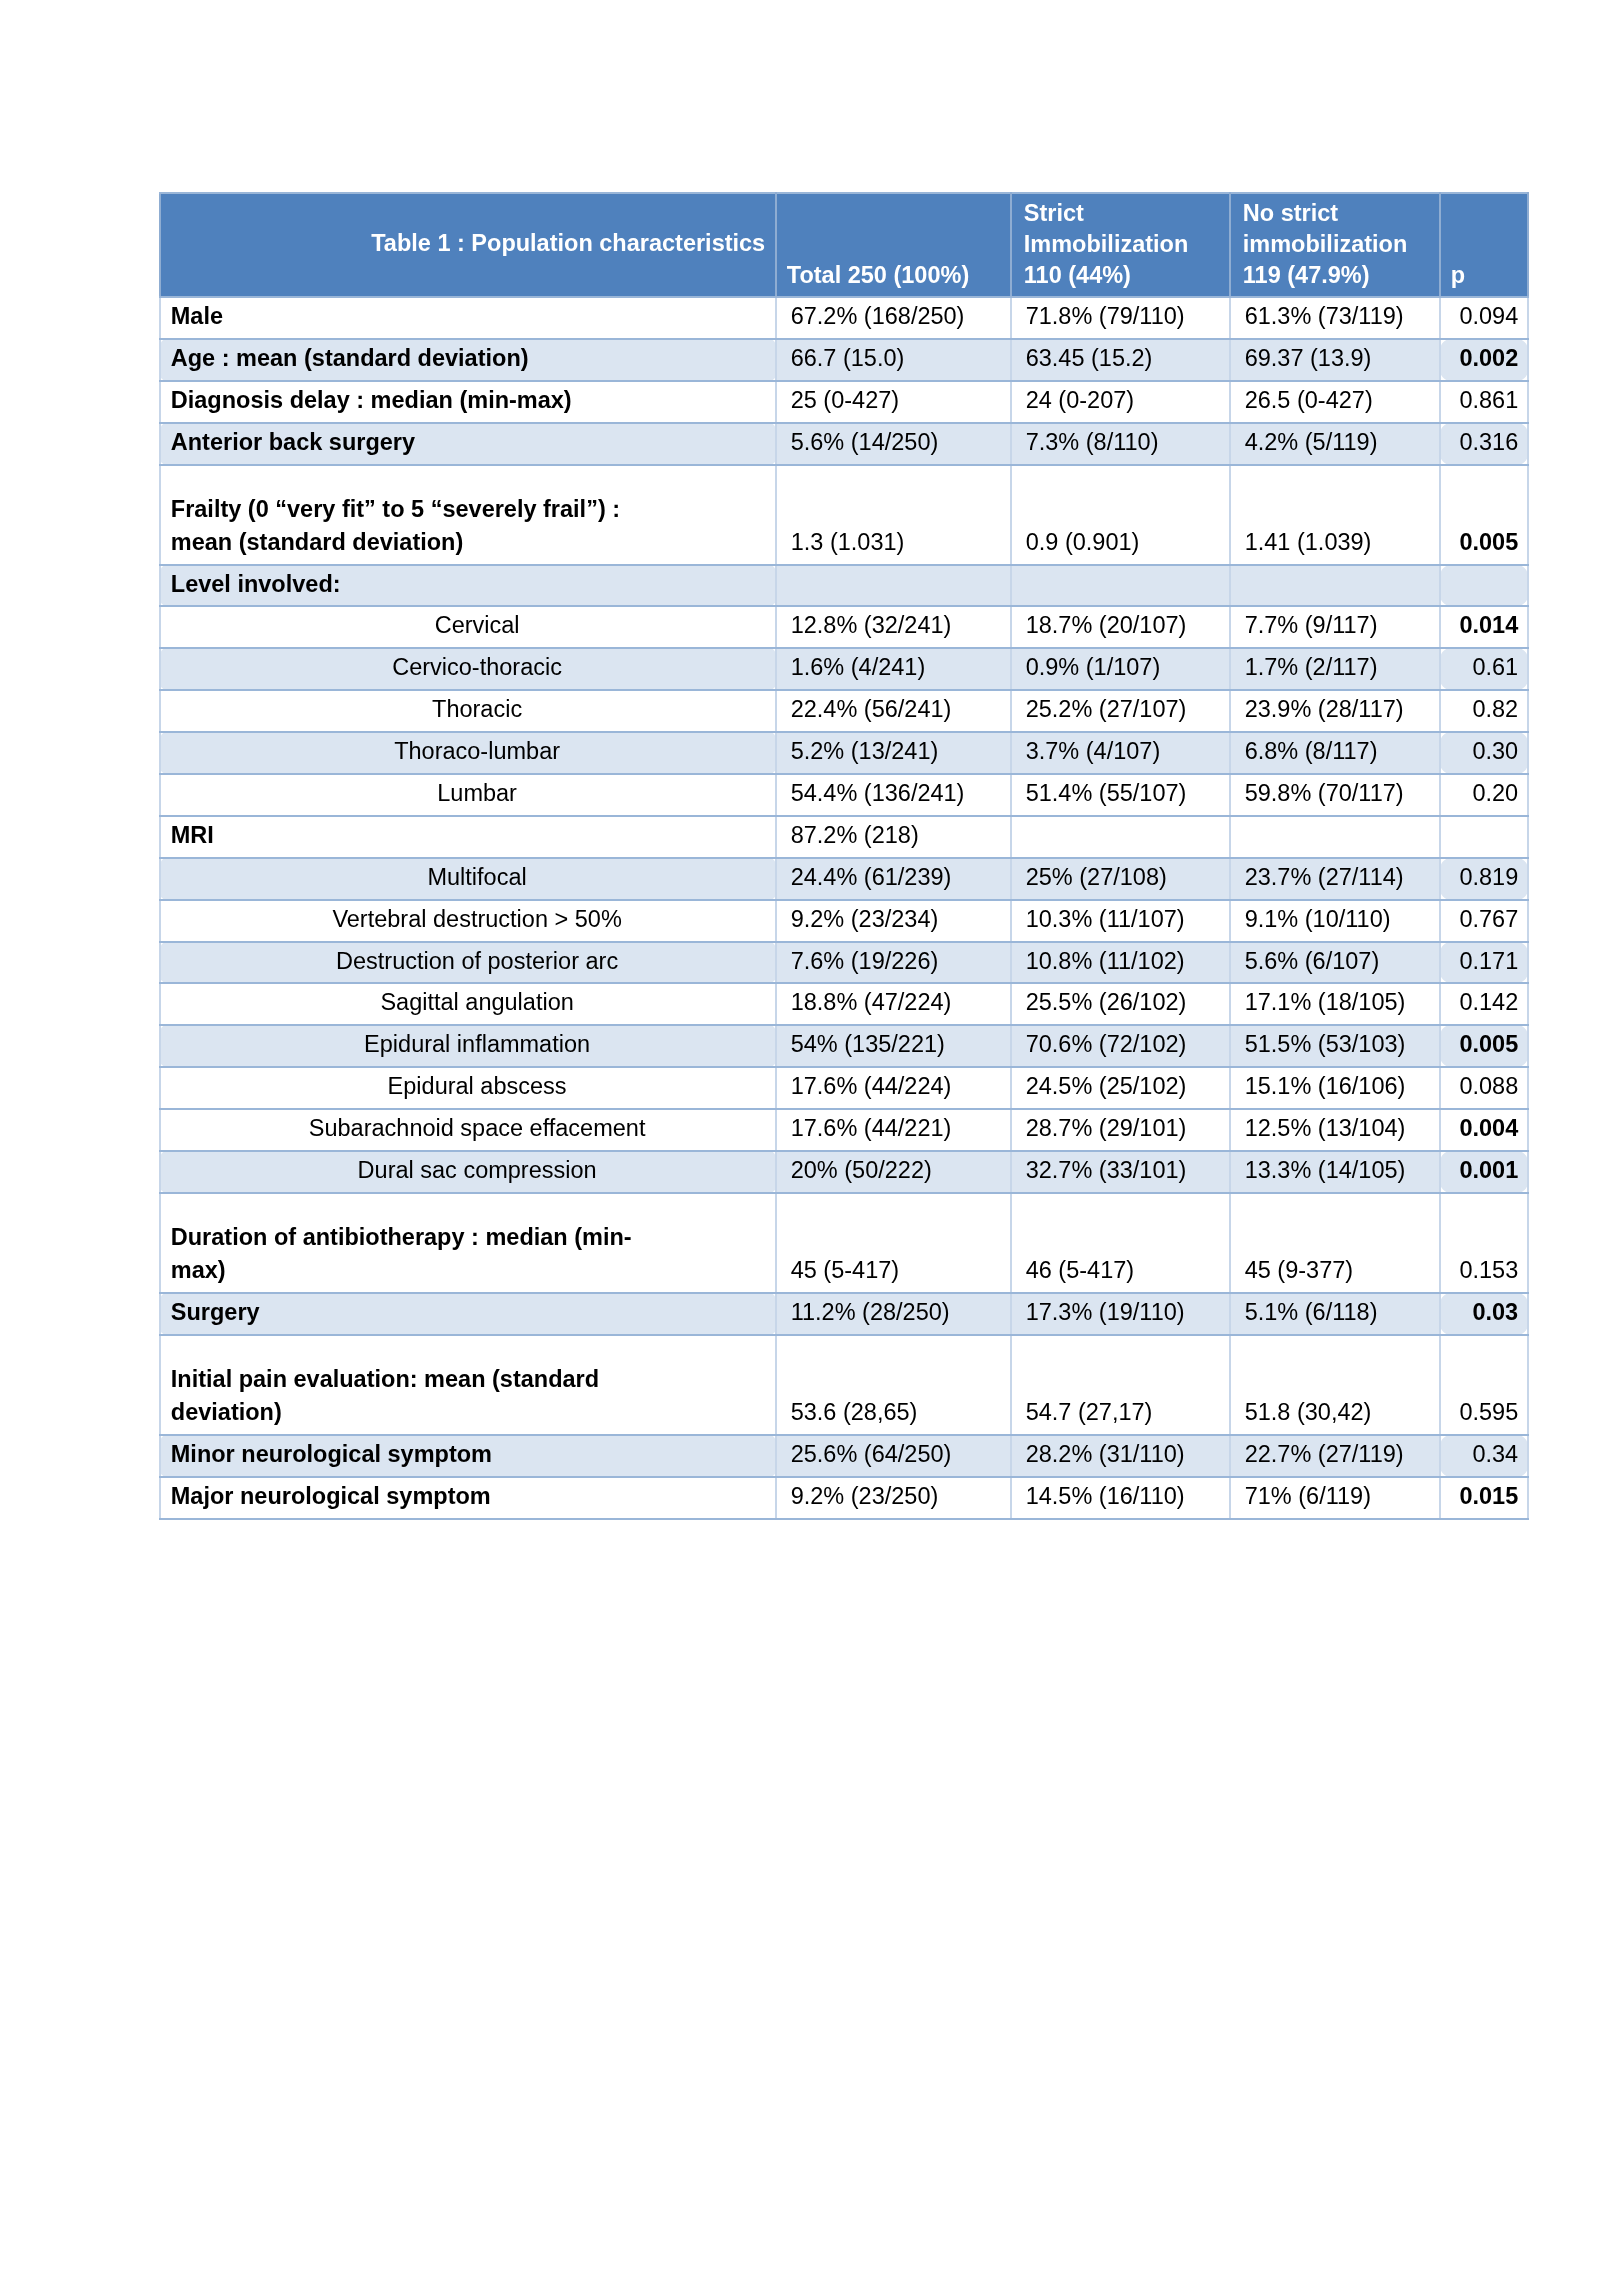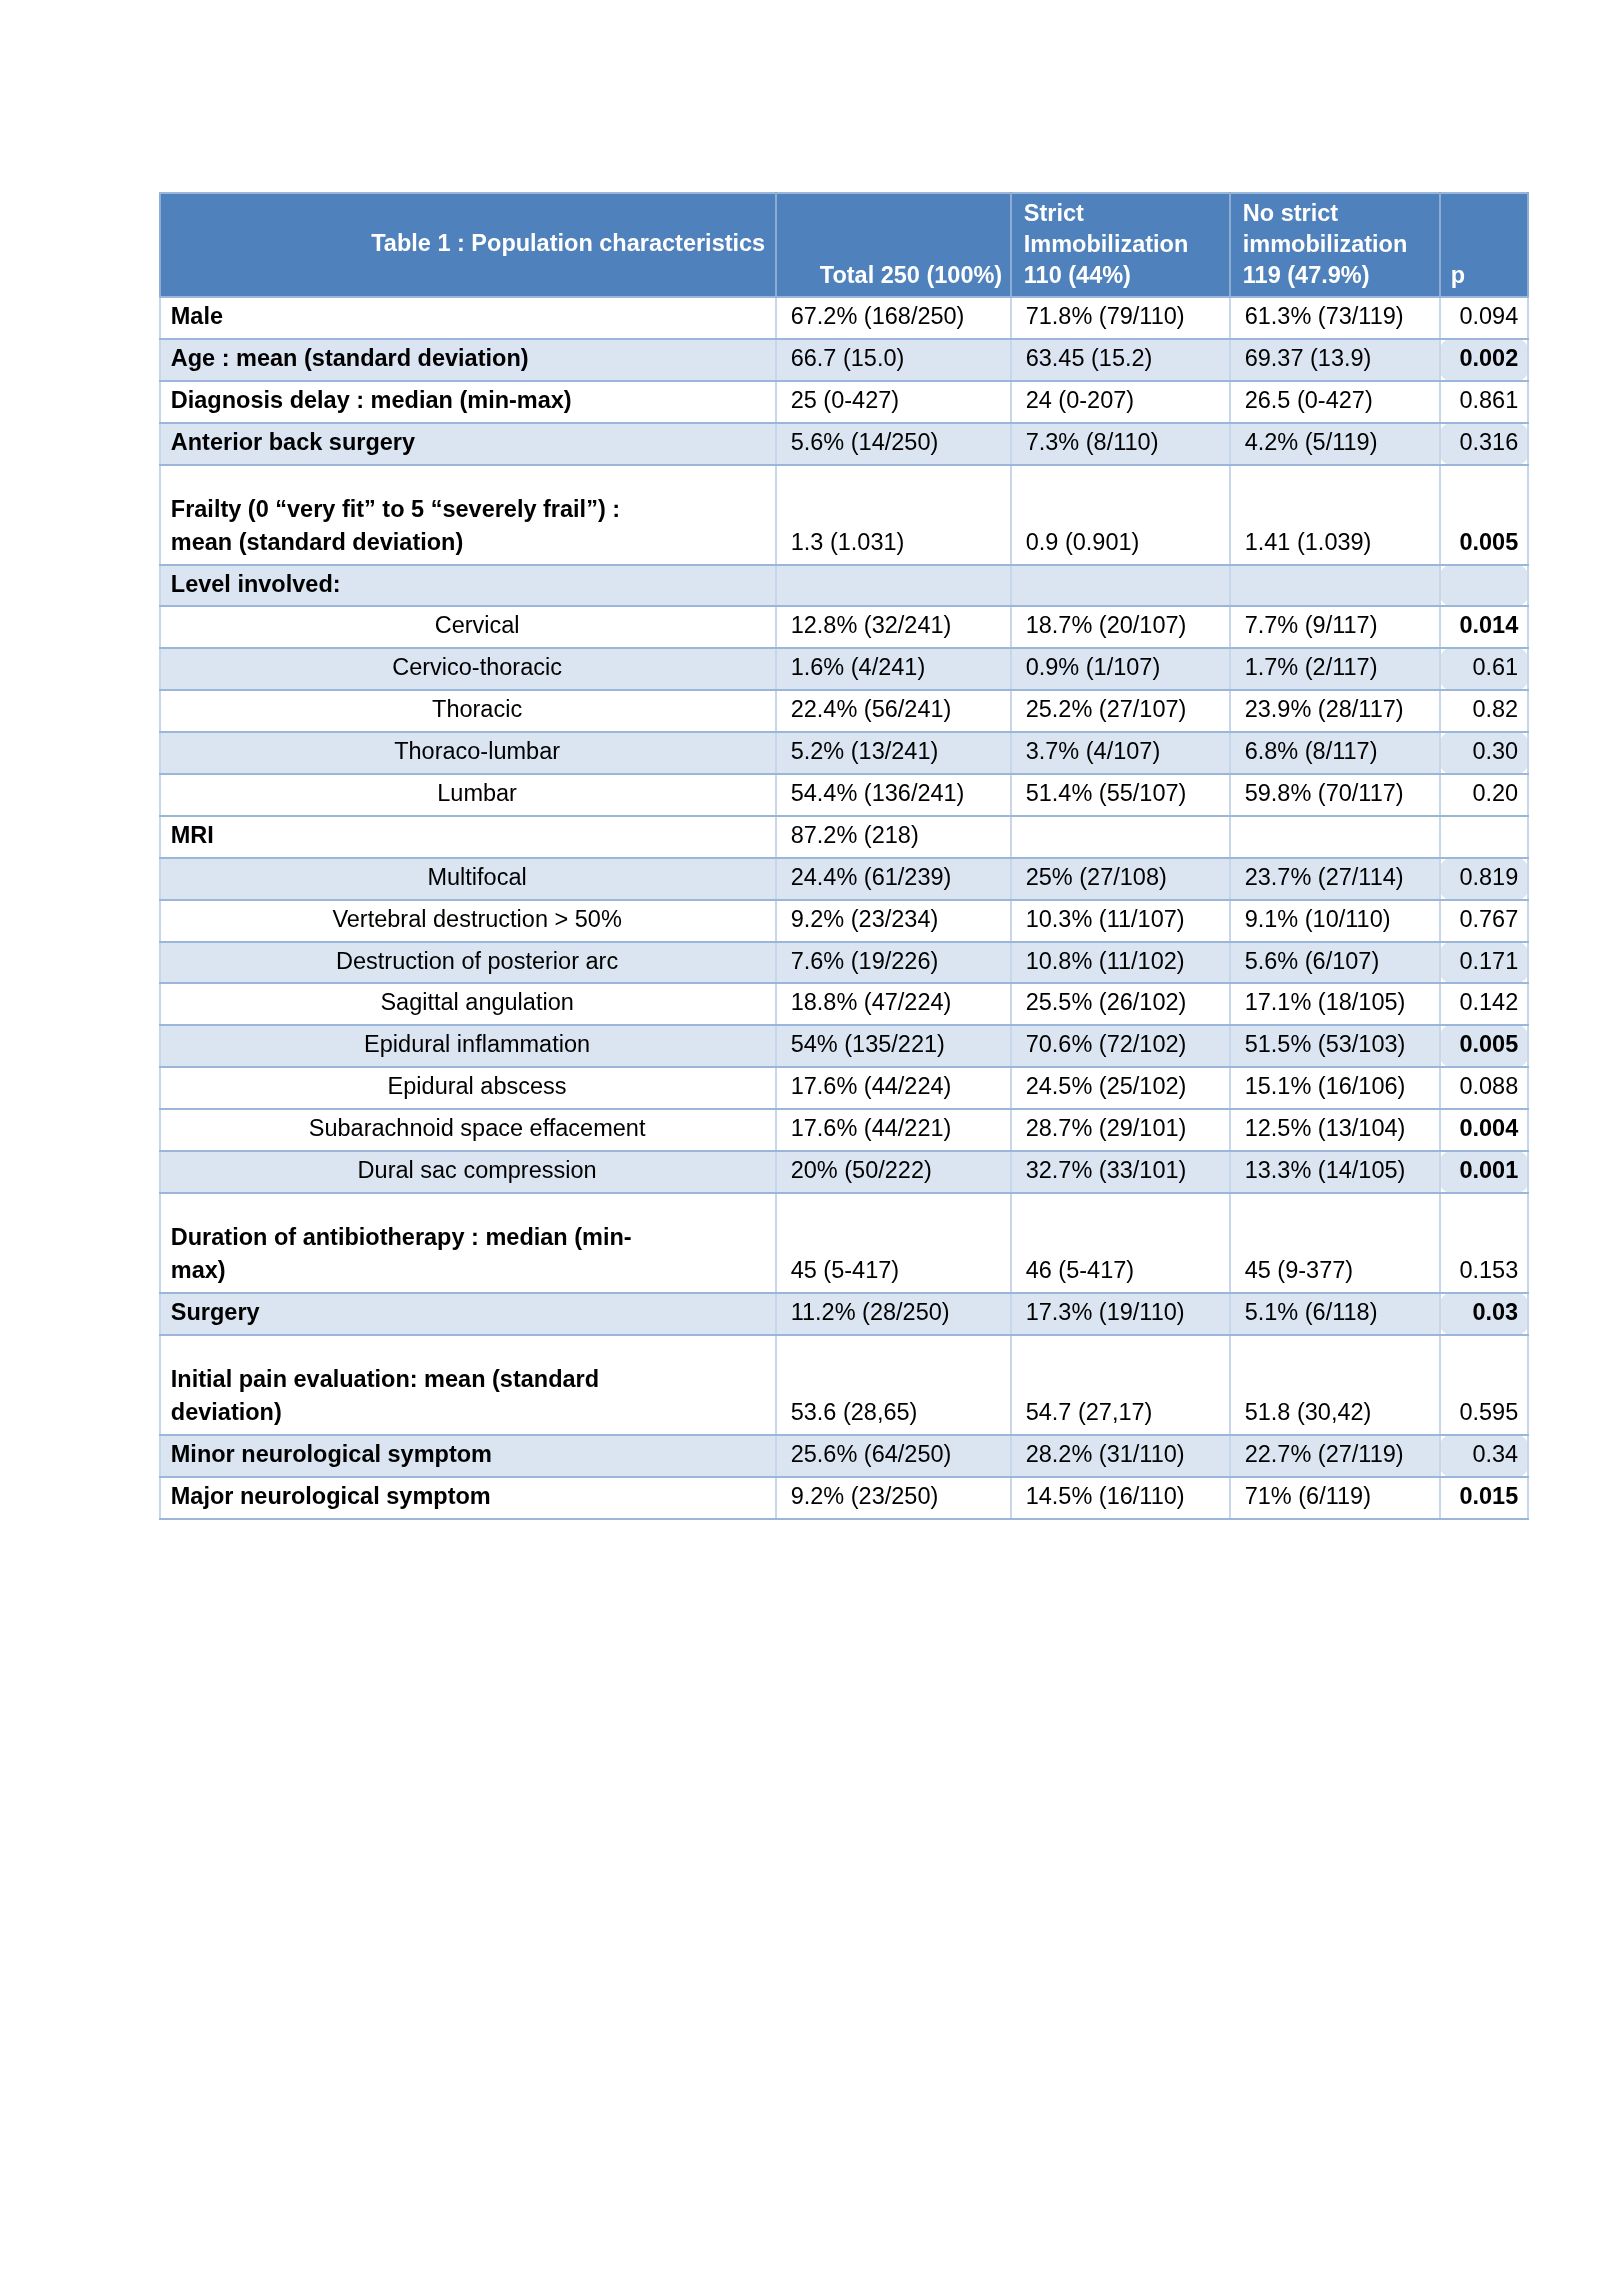--- a/index.html
+++ b/index.html
@@ -33,27 +33,27 @@
     white-space:pre-line;
     overflow:hidden;
   }
   thead tr{height:104px;}
   th{
     background:var(--header-bg);color:var(--header-text);
     font-weight:bold;text-align:left;line-height:31px;
     border-left-color:#8fadd2;border-right-color:#8fadd2;
   }
   th.title{vertical-align:middle;padding-left:11.8px;text-align:right;}
-  th.total{text-align:right;padding-right:7.8px;}
+  th.total{padding-right:7.8px;}
   th.val{padding-left:11.8px;}
   th.pcol{padding-left:9.8px;}
   tbody tr{height:41px;background:#ffffff;}
   tbody tr.tall{height:100px;}
   tbody tr.band{background:var(--band-bg);}
-  td.label{font-weight:bold;text-align:left;}
+  td.label{font-weight:bold;text-align:left;border-radius:7px;}
   td.label.sub{font-weight:normal;text-align:center;padding-left:28px;}
   td.val{text-align:left;padding-left:13.7px;}
   td.p{text-align:right;padding-right:8.8px;border-radius:11px;}
   td.p.sig{font-weight:bold;margin-left:25px;}
 </style>
 </head>
 <body>
 
 <div class="page">
   <table class="pop">

